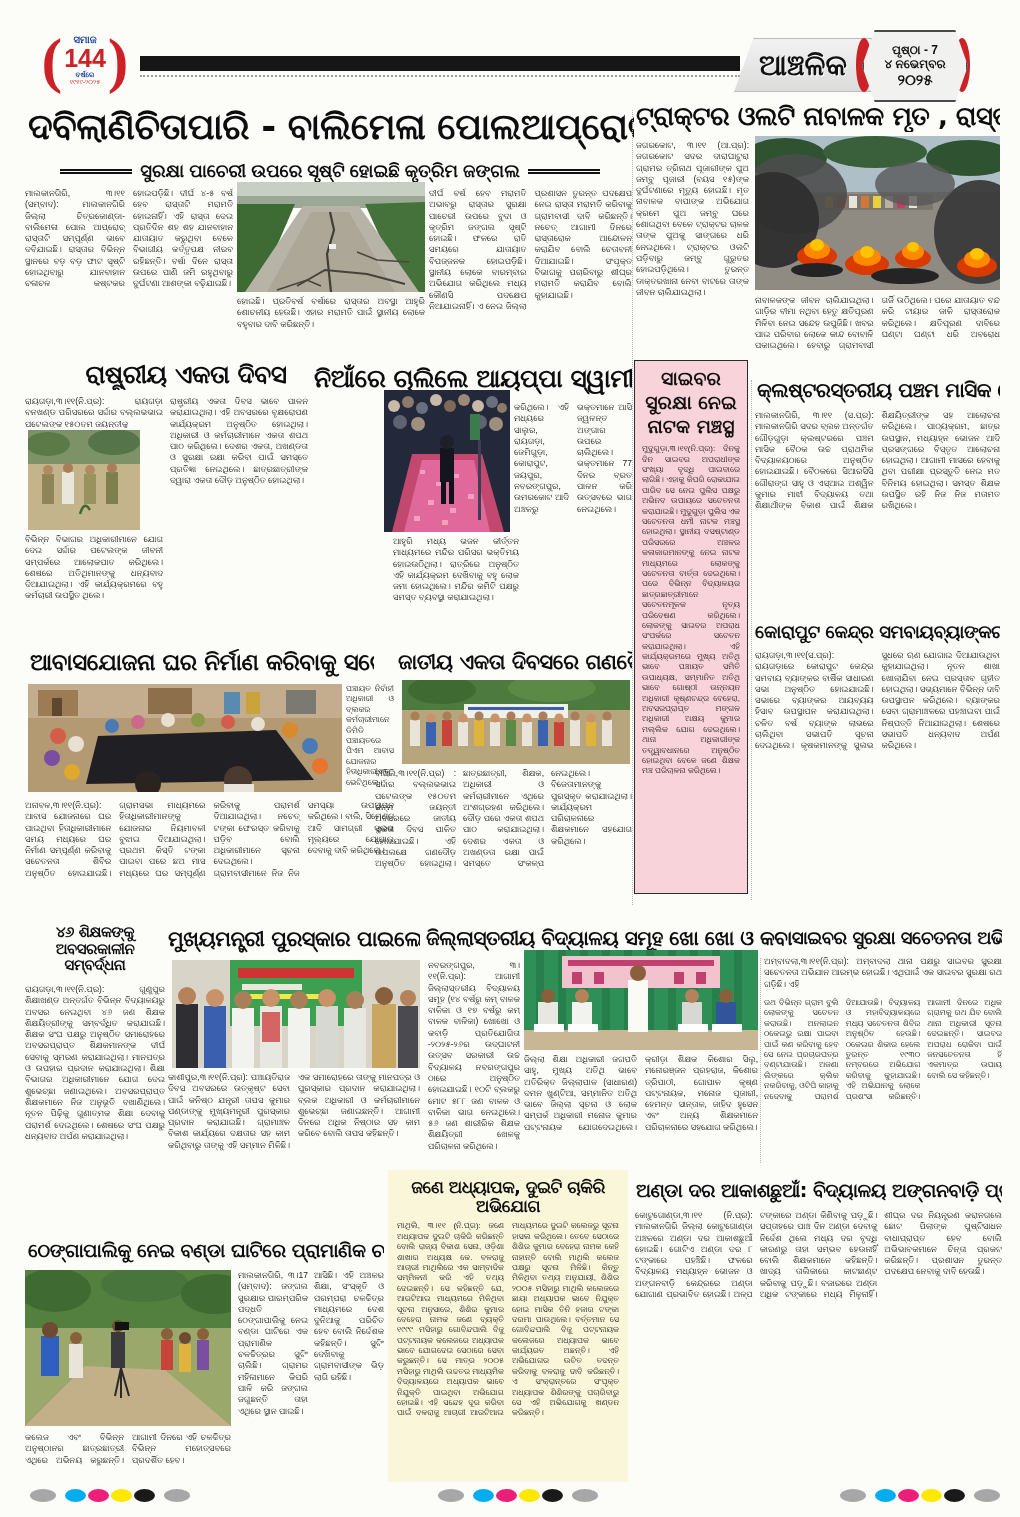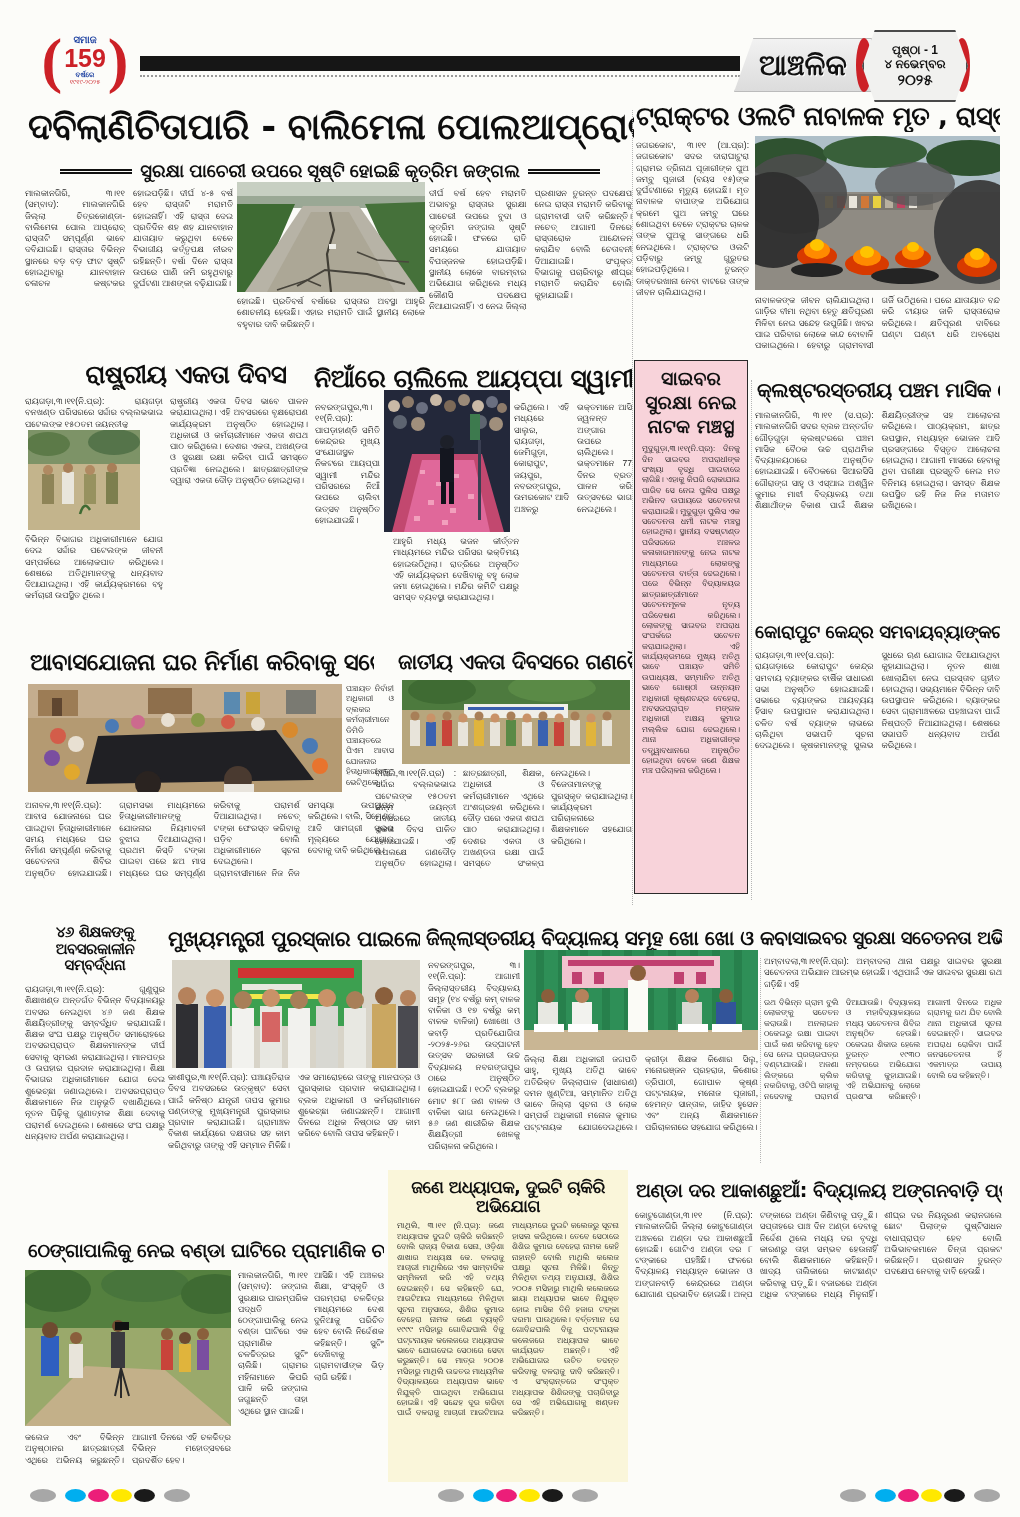--- a/index.html
+++ b/index.html
@@ -53,35 +53,35 @@
 </style>
 </head>
 <body>
 
 <div class="sheet">
 
   <div class="abs logo" style="left:30px;top:20px;width:110px;height:80px;">
     <span class="paren">(</span>
     <span class="mid">
       <span class="l1">ସମାଜ</span>
-      <span class="l2">159</span>
+      <span class="l2">144</span>
       <span class="l3">ବର୍ଷରେ</span>
       <span class="l4">୧୯୧୯-୨୦୨୫</span>
     </span>
     <span class="paren">)</span>
   </div>
   <div class="abs" style="left:140px;top:56px;width:600px;height:15px;background:#161616;"></div>
   <div class="abs" style="left:140px;top:75px;width:600px;border-top:2px dotted #9a9a9a;"></div>
   <div class="abs sectionband" style="left:734px;top:38px;width:136px;height:52px;">
     <span>ଆଞ୍ଚଳିକ</span>
   </div>
   <div class="abs crescent" style="left:856px;top:38px;width:16px;height:54px;"></div>
   <div class="abs crescent" style="left:954px;top:38px;width:16px;height:54px;"></div>
   <div class="abs pagebox" style="left:862px;top:30px;width:102px;height:68px;">
-    <span class="pl">ପୃଷ୍ଠା - 1</span>
+    <span class="pl">ପୃଷ୍ଠା - 7</span>
     <span class="pd">୪ ନଭେମ୍ବର</span>
     <span class="py">୨୦୨୫</span>
   </div>
 
   <div class="abs head" style="left:28px;top:102px;width:606px;height:50px;font-size:36px;line-height:50px;">ଦବିଲାଣିଚିତାପାରି - ବାଲିମେଳା ପୋଲଆପ୍ରୋଚ୍ ରାସ୍ତା</div>
   <div class="abs subhead-row" style="left:60px;top:158px;width:540px;height:26px;">
     <span class="subhead-line"></span>
     <span class="subhead-txt">ସୁରକ୍ଷା ପାଚେରୀ ଉପରେ ସୃଷ୍ଟି ହୋଇଛି କୃତ୍ରିମ ଜଙ୍ଗଲ</span>
     <span class="subhead-line"></span>
   </div>
@@ -166,21 +166,20 @@
         <circle cx="62" cy="40" r="5" fill="#b08a62"></circle>
       <rect x="78" y="42" width="12" height="32" fill="#7d7f4e"></rect>
         <circle cx="84" cy="38" r="5" fill="#a87f58"></circle>
       <path d="M52,84 q4,-14 10,-4" stroke="#3f6b33" stroke-width="2.5" fill="none"></path>
     </svg>
   </div>
   <div class="abs bt" style="left:25px;top:534px;width:138px;height:106px;">ବିଭିନ୍ନ ବିଭାଗର ଅଧିକାରୀମାନେ ଯୋଗ ଦେଇ ସର୍ଦ୍ଦାର ପଟେଲଙ୍କ ଜୀବନୀ ସମ୍ପର୍କରେ ଆଲୋକପାତ କରିଥିଲେ। ଶେଷରେ ଅତିଥିମାନଙ୍କୁ ଧନ୍ୟବାଦ ଦିଆଯାଇଥିଲା। ଏହି କାର୍ଯ୍ୟକ୍ରମରେ ବହୁ କର୍ମଚାରୀ ଉପସ୍ଥିତ ଥିଲେ।</div>
   <div class="abs bt" style="left:170px;top:396px;width:138px;height:244px;">ରାଷ୍ଟ୍ରୀୟ ଏକତା ଦିବସ ଭାବେ ପାଳନ କରାଯାଇଥିଲା। ଏହି ଅବସରରେ ବୃକ୍ଷରୋପଣ କାର୍ଯ୍ୟକ୍ରମ ଅନୁଷ୍ଠିତ ହୋଇଥିଲା। ଅଧିକାରୀ ଓ କର୍ମଚାରୀମାନେ ଏକତା ଶପଥ ପାଠ କରିଥିଲେ। ଦେଶର ଏକତା, ଅଖଣ୍ଡତା ଓ ସୁରକ୍ଷା ରକ୍ଷା କରିବା ପାଇଁ ସମସ୍ତେ ପ୍ରତିଜ୍ଞା ନେଇଥିଲେ। ଛାତ୍ରଛାତ୍ରୀଙ୍କ ଦ୍ୱାରା ଏକତା ଦୌଡ଼ ଅନୁଷ୍ଠିତ ହୋଇଥିଲା।</div>
 
   <div class="abs head" style="left:314px;top:362px;width:318px;height:34px;font-size:25px;line-height:34px;">ନିଆଁରେ ଚାଲିଲେ ଆୟପ୍ପା ସ୍ୱାମୀ ଭକ୍ତ</div>
-  <div class="abs bt" style="left:315px;top:402px;width:65px;height:238px;">ନବରଙ୍ଗପୁର,୩।୧୧(ନି.ପ୍ର): ପାପଡ଼ାହାଣ୍ଡି ସମିତି କେନ୍ଦ୍ରର ମୁଖ୍ୟ ସଂଯୋଗସ୍ଥଳ ନିକଟରେ ଆୟପ୍ପା ସ୍ୱାମୀ ମନ୍ଦିର ପରିସରରେ ନିଆଁ ଉପରେ ଚାଲିବା ଉତ୍ସବ ଅନୁଷ୍ଠିତ ହୋଇଯାଇଛି।</div>
   <div class="abs photo" style="left:384px;top:390px;width:126px;height:142px;">
     <svg viewBox="0 0 126 142" preserveAspectRatio="none">
       <rect width="126" height="142" fill="#23283a"></rect>
       <g>
         <circle cx="10" cy="16" r="6" fill="#c9b9a6"></circle>
           <circle cx="24" cy="12" r="6" fill="#8d7b6a"></circle>
           <circle cx="38" cy="18" r="6" fill="#6a6f80"></circle>
         <circle cx="52" cy="10" r="6" fill="#c9b9a6"></circle>
           <circle cx="66" cy="16" r="6" fill="#7d6a58"></circle>
           <circle cx="80" cy="10" r="6" fill="#9a8a78"></circle>
@@ -414,21 +413,21 @@
       <rect x="90" y="52" width="14" height="8" fill="#111"></rect>
       <rect x="136" y="70" width="12" height="30" fill="#c8443a"></rect>
         <circle cx="142" cy="64" r="6" fill="#8a5f3c"></circle>
       <rect x="154" y="74" width="12" height="28" fill="#e0b43c"></rect>
         <circle cx="160" cy="68" r="6" fill="#6e4a30"></circle>
       <rect x="172" y="70" width="12" height="30" fill="#7a4ea0"></rect>
         <circle cx="178" cy="64" r="6" fill="#8a5f3c"></circle>
     </svg>
   </div>
   <div class="abs bt c2" style="left:25px;top:1432px;width:206px;height:72px;">କଲେଜ ଏବଂ ବିଭିନ୍ନ ଅନୁଷ୍ଠାନର ଛାତ୍ରଛାତ୍ରୀ ଏଥିରେ ଅଭିନୟ କରୁଛନ୍ତି। ଆଗାମୀ ଦିନରେ ଏହି ଚଳଚ୍ଚିତ୍ର ବିଭିନ୍ନ ମହୋତ୍ସବରେ ପ୍ରଦର୍ଶିତ ହେବ।</div>
-  <div class="abs bt" style="left:238px;top:1270px;width:70px;height:234px;">ମାଲକାନଗିରି, ୩।୧୧ (ସମ୍ବାଦ): ଜଙ୍ଗଲ ସୁରକ୍ଷାର ପାରମ୍ପରିକ ପଦ୍ଧତି ଠେଙ୍ଗାପାଲିକୁ ନେଇ ବଣ୍ଡା ଘାଟିରେ ଏକ ପ୍ରାମାଣିକ ଚଳଚ୍ଚିତ୍ରର ସୁଟିଂ ଚାଲିଛି। ଗ୍ରାମର ମହିଳାମାନେ କିପରି ପାଳି କରି ଜଙ୍ଗଲ ଜଗୁଛନ୍ତି ତାହା ଏଥିରେ ସ୍ଥାନ ପାଇଛି।</div>
+  <div class="abs bt" style="left:238px;top:1270px;width:70px;height:234px;">ମାଲକାନଗିରି, ୩।17 (ସମ୍ବାଦ): ଜଙ୍ଗଲ ସୁରକ୍ଷାର ପାରମ୍ପରିକ ପଦ୍ଧତି ଠେଙ୍ଗାପାଲିକୁ ନେଇ ବଣ୍ଡା ଘାଟିରେ ଏକ ପ୍ରାମାଣିକ ଚଳଚ୍ଚିତ୍ରର ସୁଟିଂ ଚାଲିଛି। ଗ୍ରାମର ମହିଳାମାନେ କିପରି ପାଳି କରି ଜଙ୍ଗଲ ଜଗୁଛନ୍ତି ତାହା ଏଥିରେ ସ୍ଥାନ ପାଇଛି।</div>
   <div class="abs bt" style="left:314px;top:1270px;width:70px;height:234px;">ଆସିଛି। ଏହି ଅଞ୍ଚଳର ଶିକ୍ଷା, ସଂସ୍କୃତି ଓ ପରମ୍ପରା ଚଳଚ୍ଚିତ୍ର ମାଧ୍ୟମରେ ଦେଶ ଦୁନିଆକୁ ପରିଚିତ ହେବ ବୋଲି ନିର୍ଦ୍ଦେଶକ କହିଛନ୍ତି। ସୁଟିଂ ଦେଖିବାକୁ ଗ୍ରାମବାସୀଙ୍କ ଭିଡ଼ ଲାଗି ରହିଛି।</div>
 
   <div class="abs yellowbox" style="left:388px;top:1170px;width:240px;height:312px;">
     <div class="head headwrap" style="font-size:17px;white-space:normal;text-align:center;">ଜଣେ ଅଧ୍ୟାପକ, ଦୁଇଟି ଚାକିରି ଅଭିଯୋଗ</div>
     <div class="bt-sm c2" style="margin-top:6px;height:262px;">ମାଥିଲି, ୩।୧୧ (ନି.ପ୍ର): ଜଣେ ଅଧ୍ୟାପକ ଦୁଇଟି ଚାକିରି କରିଛନ୍ତି ବୋଲି ରାଜ୍ୟ ବିକାଶ ସେନା, ଓଡ଼ିଶା ଶାଖାର ଅଧ୍ୟକ୍ଷ କେ. ବଳରାଜୁ ଆଚାରୀ ମାଥିଲିରେ ଏକ ସାମ୍ବାଦିକ ସମ୍ମିଳନୀ କରି ଏହି ତଥ୍ୟ ଦେଇଛନ୍ତି। ସେ କହିଛନ୍ତି ଯେ, ଆରଟିଆଇ ମାଧ୍ୟମରେ ମିଳିଥିବା ସୂଚନା ଅନୁସାରେ, ଶିଶିର କୁମାର ବେହେରା ନାମକ ଜଣେ ବ୍ୟକ୍ତି ୧୯୯୯ ମସିହାରୁ ଗୋବିନ୍ଦପାଲି ବିଜୁ ପଟ୍ଟନାୟକ କଲେଜରେ ଅଧ୍ୟାପକ ଭାବେ ଯୋଗଦେଇ ସେଠାରେ ସେବା କରୁଛନ୍ତି। ସେ ମାତ୍ର ୨୦୦୫ ମସିହାରୁ ମାଥିଲି ଉଚ୍ଚତର ମାଧ୍ୟମିକ ବିଦ୍ୟାଳୟରେ ଅଧ୍ୟାପକ ଭାବେ ନିଯୁକ୍ତି ପାଇଥିବା ଅଭିଯୋଗ ହୋଇଛି। ଏହି ସନ୍ଦେହ ଦୂର କରିବା ପାଇଁ ବଳରାଜୁ ଆଚାରୀ ଆରଟିଆଇ ମାଧ୍ୟମରେ ଦୁଇଟି କଲେଜରୁ ସୂଚନା ହାସଲ କରିଥିଲେ। ତେବେ ସେଠାରେ ଶିଶିର କୁମାର ବେହେରା ନାମକ କେହି ନାହାନ୍ତି ବୋଲି ମାଥିଲି କଲେଜ ପକ୍ଷରୁ ସୂଚନା ମିଳିଛି। କିନ୍ତୁ ମିଳିଥିବା ତଥ୍ୟ ଅନୁଯାୟୀ, ଶିଶିର ୨୦୦୫ ମସିହାରୁ ମାଥିଲି କଲେଜରେ ଛାୟା ଅଧ୍ୟାପକ ଭାବେ ନିଯୁକ୍ତ ହୋଇ ମାସିକ ତିନି ହଜାର ଟଙ୍କା ଦରମା ପାଉଥିଲେ। ବର୍ତ୍ତମାନ ସେ ଗୋବିନ୍ଦପାଲି ବିଜୁ ପଟ୍ଟନାୟକ କଲେଜରେ ଅଧ୍ୟାପକ ଭାବେ କାର୍ଯ୍ୟରତ ଅଛନ୍ତି। ଏହି ଅଭିଯୋଗର ଉଚିତ ତଦନ୍ତ କରିବାକୁ ବଳରାଜୁ ଦାବି କରିଛନ୍ତି। ଏ ସଂକ୍ରାନ୍ତରେ ସଂପୃକ୍ତ ଅଧ୍ୟାପକ ଶିଶିରଙ୍କୁ ପଚାରିବାରୁ ସେ ଏହି ଅଭିଯୋଗକୁ ଖଣ୍ଡନ କରିଛନ୍ତି।</div>
   </div>
 
   <div class="abs head" style="left:636px;top:1176px;width:366px;height:28px;font-size:19px;line-height:28px;">ଅଣ୍ଡା ଦର ଆକାଶଛୁଆଁ: ବିଦ୍ୟାଳୟ ଅଙ୍ଗନବାଡ଼ି ପ୍ରଭାବିତ</div>
   <div class="abs bt c3" style="left:635px;top:1210px;width:367px;height:294px;">କୋଟୁଗୋଣ୍ଡା,୩।୧୧ (ନି.ପ୍ର): ମାଲକାନଗିରି ଜିଲ୍ଲା କୋଟୁଗୋଣ୍ଡା ଅଞ୍ଚଳରେ ଅଣ୍ଡା ଦର ଆକାଶଛୁଆଁ ହୋଇଛି। ଗୋଟିଏ ଅଣ୍ଡା ଦର ୮ ଟଙ୍କାରେ ପହଞ୍ଚିଛି। ଫଳରେ ବିଦ୍ୟାଳୟ ମଧ୍ୟାହ୍ନ ଭୋଜନ ଓ ଅଙ୍ଗନବାଡ଼ି କେନ୍ଦ୍ରରେ ଅଣ୍ଡା ଯୋଗାଣ ପ୍ରଭାବିତ ହୋଇଛି। ଅଳ୍ପ ଟଙ୍କାରେ ଅଣ୍ଡା କିଣିବାକୁ ପଡ଼ୁଛି। ସପ୍ତାହରେ ପାଞ୍ଚ ଦିନ ଅଣ୍ଡା ଦେବାକୁ ନିର୍ଦ୍ଦେଶ ଥିଲେ ମଧ୍ୟ ଦର ବୃଦ୍ଧି କାରଣରୁ ତାହା ସମ୍ଭବ ହେଉନାହିଁ ବୋଲି ଶିକ୍ଷକମାନେ କହିଛନ୍ତି। ଖାଦ୍ୟ ତାଲିକାରେ କାଟଛାଣ୍ଟ କରିବାକୁ ପଡ଼ୁଛି। ବଜାରରେ ଅଣ୍ଡା ଅଧିକ ଟଙ୍କାରେ ମଧ୍ୟ ମିଳୁନାହିଁ। ଶୀଘ୍ର ଦର ନିୟନ୍ତ୍ରଣ କରାନଗଲେ ଛୋଟ ପିଲାଙ୍କ ପୁଷ୍ଟିସାଧନ ବାଧାପ୍ରାପ୍ତ ହେବ ବୋଲି ଅଭିଭାବକମାନେ ଚିନ୍ତା ପ୍ରକଟ କରିଛନ୍ତି। ପ୍ରଶାସନ ତୁରନ୍ତ ପଦକ୍ଷେପ ନେବାକୁ ଦାବି ହେଉଛି।</div>
 

